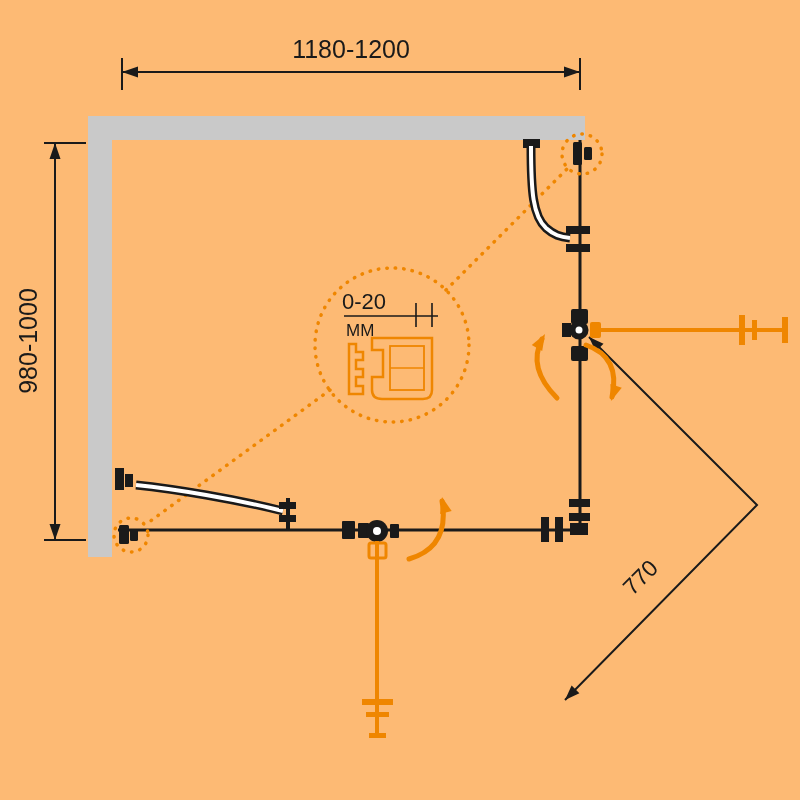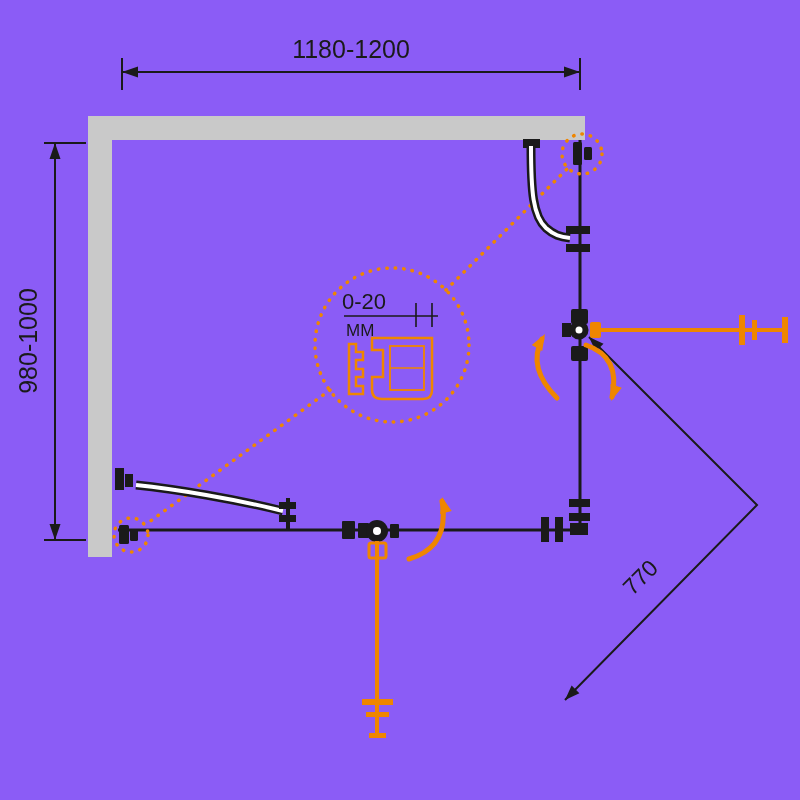--- a/index.html
+++ b/index.html
@@ -5,21 +5,21 @@
   html, body {
     margin: 0;
     padding: 0;
     background: #ffffff;
     font-family: "Liberation Sans", sans-serif;
   }
   .canvas {
     position: relative;
     width: 800px;
     height: 800px;
-    background: #8b5cf6;
+    background: #fdba74;
     overflow: hidden;
   }
   svg { display: block; }
   text {
     font-family: "Liberation Sans", sans-serif;
     fill: #1a1a1a;
   }
   .dim-text   { font-size: 25px; }
   .dim-text-sm{ font-size: 23px; }
   .detail-text{ font-size: 22px; }

